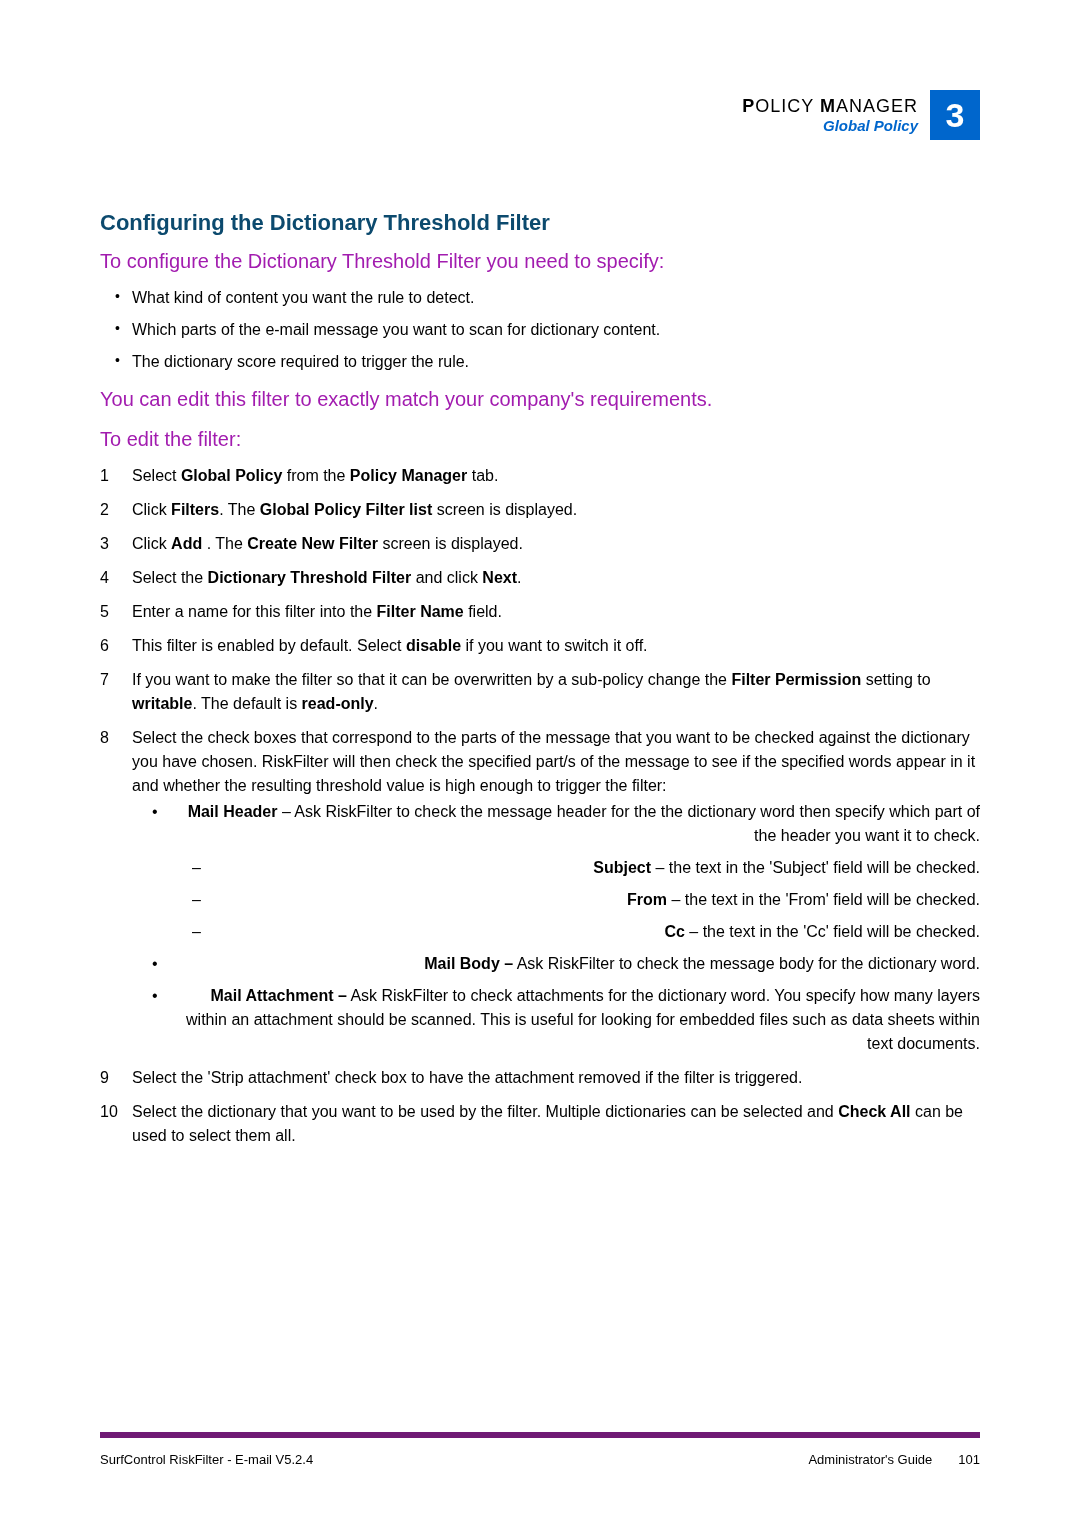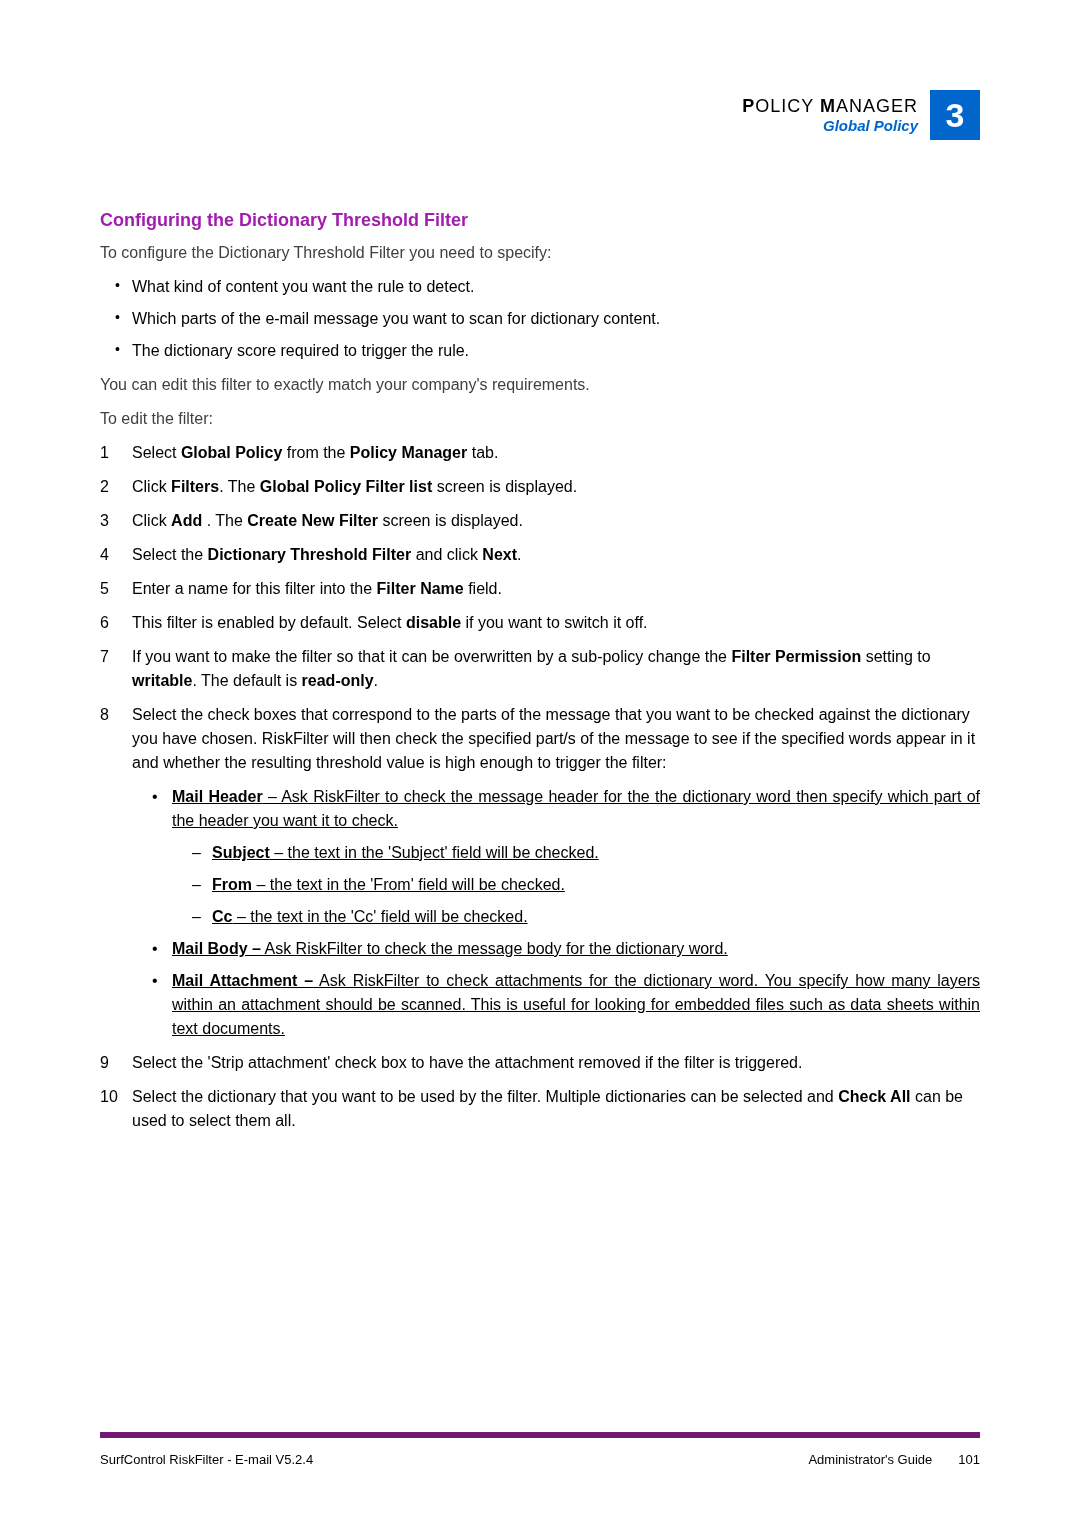--- a/index.html
+++ b/index.html
@@ -43,29 +43,29 @@
       height: 50px;
       background: #0066CC;
       color: white;
       display: flex;
       align-items: center;
       justify-content: center;
       font-size: 34px;
       font-weight: bold;
     }
     .section-title {
-      font-size: 18px;
-      font-weight: bold;
+      font-size: 22px;
+      font-weight: bold;
+      color: #0c4a6e;
+      margin-bottom: 10px;
+    }
+    .body-text {
+      font-size: 20px;
+      line-height: 1.5;
       color: #a21caf;
-      margin-bottom: 10px;
-    }
-    .body-text {
-      font-size: 16px;
-      line-height: 1.5;
-      color: #404040;
       margin-bottom: 10px;
     }
     .bullet-list {
       list-style: none;
       margin-bottom: 10px;
     }
     .bullet-list li {
       font-size: 16px;
       line-height: 1.5;
       padding-left: 32px;
@@ -91,29 +91,29 @@
       counter-increment: item;
     }
     .numbered-list > li::before {
       content: counter(item);
       position: absolute;
       left: 0;
       width: 20px;
     }
     .sub-bullet-list {
       list-style: none;
-      margin-top: 10px;
-      text-decoration: underline;
+      margin-top: 2px;
     }
     .sub-bullet-list > li {
       font-size: 16px;
       line-height: 1.5;
       padding-left: 40px;
       position: relative;
       margin-bottom: 8px;
+      text-align: right;
     }
     .sub-bullet-list > li::before {
       content: "•";
       position: absolute;
       left: 20px;
     }
     .dash-list {
       list-style: none;
       margin-top: 8px;
     }

